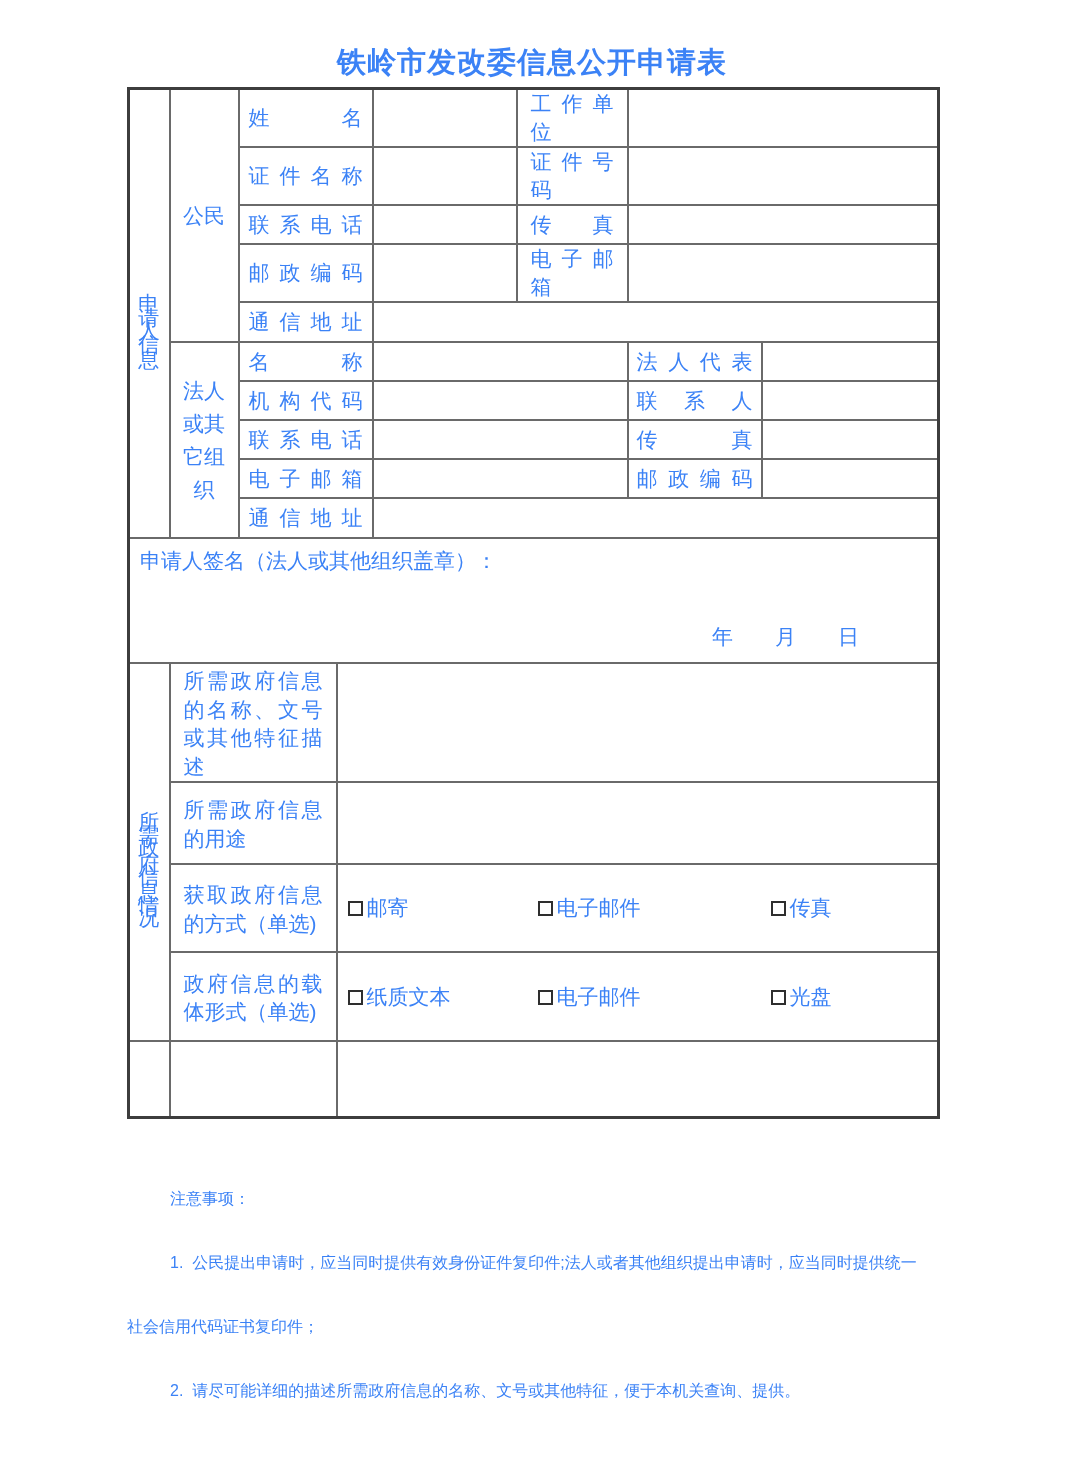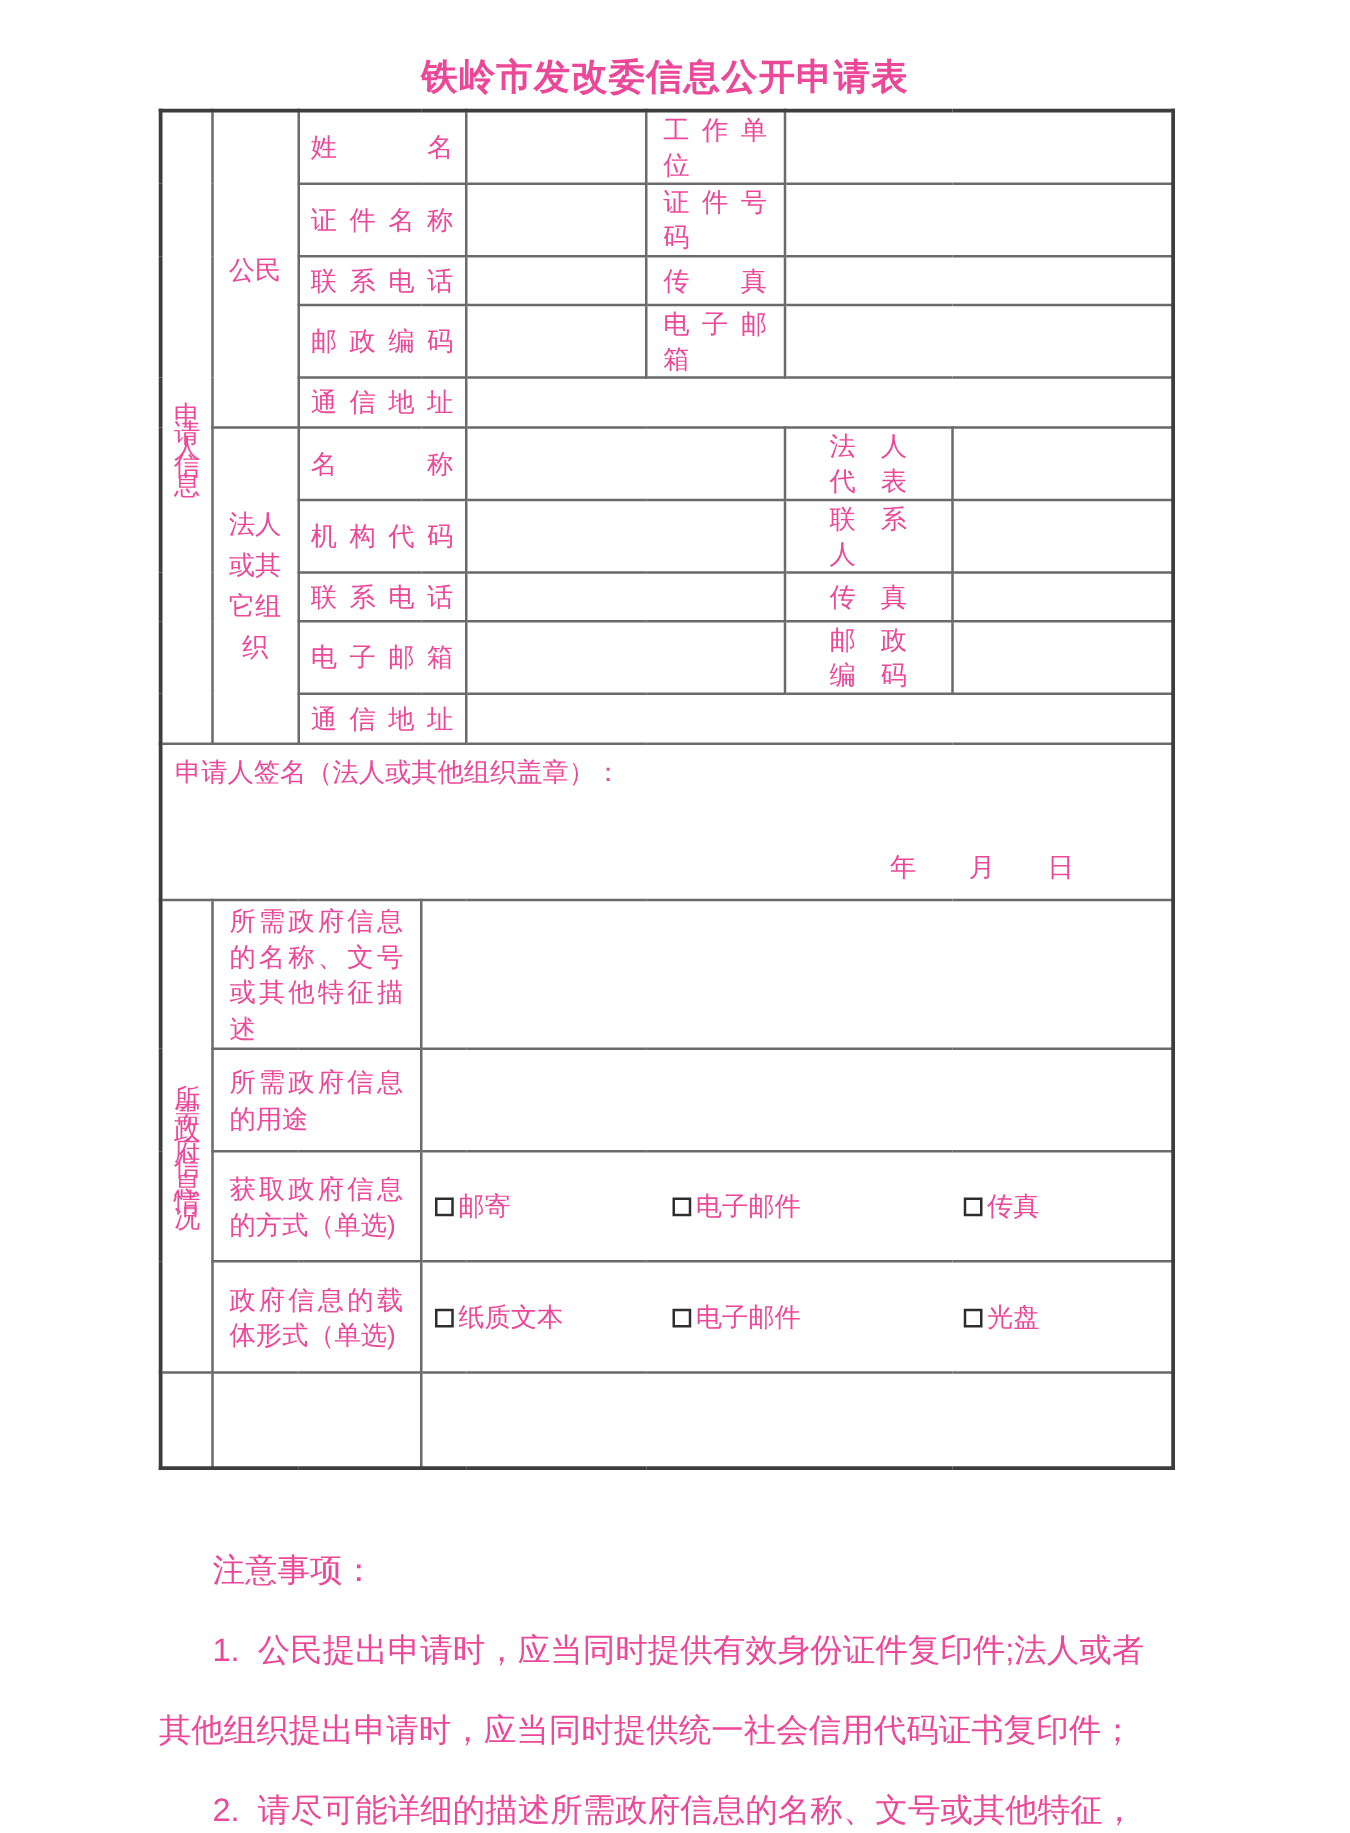--- a/index.html
+++ b/index.html
@@ -3,21 +3,21 @@
 <meta charset="utf-8">
 <style>
   * { box-sizing: border-box; }
   html, body { margin: 0; padding: 0; background: #ffffff; }
   .sheet {
     position: relative;
     width: 1080px;
     height: 1466px;
     background: #ffffff;
     font-family: "Liberation Sans", "DejaVu Sans", sans-serif;
-    color: #ec4899;
+    color: #3b82f6;
     overflow: hidden;
   }
   .content {
     position: absolute;
     left: 127px;
     top: 0;
     width: 810px;
   }
   .doc-title {
     margin: 44px 0 7px 0;
@@ -52,21 +52,21 @@
   }
   
   td.citizen-group { vertical-align: top; text-align: center; padding-top: 27px; }
   
   td.legal-group { text-align: center; }
   td.legal-group .wrap2 { display: inline-block; width: 46px; line-height: 33px; text-align: center; }
   
   td.flabel { text-align: justify; text-align-last: justify; }
   td.flabel .jt { display: block; padding: 0 9px; text-align: justify; text-align-last: justify; }
   td.flabel-r .jt { padding: 0 13px; }
-  td.flabel-r2 .jt { padding: 0 35px; }
+  td.flabel-r2 .jt { padding: 0 8px; }
   
   td.sec-label { vertical-align: top; }
   td.sec-label .jm {
     display: block;
     padding: 3px 13px 0 13px;
     line-height: 28.5px;
     text-align: justify;
   }
   
   td.sig-cell { vertical-align: top; }
@@ -85,21 +85,21 @@
     height: 15px;
     border: 2px solid #2e2e2e;
     vertical-align: -1px;
     margin-right: 4px;
     background: #fff;
   }
   
   .notes { margin-top: 48px; width: 801px; }
   .notes p {
     margin: 0;
-    font-size: 26px;
+    font-size: 16px;
     line-height: 64px;
     text-indent: 43px;
     white-space: pre-wrap;
   }
 </style>
 </head>
 <body>
 
 <div class="sheet">
   <div class="content">

